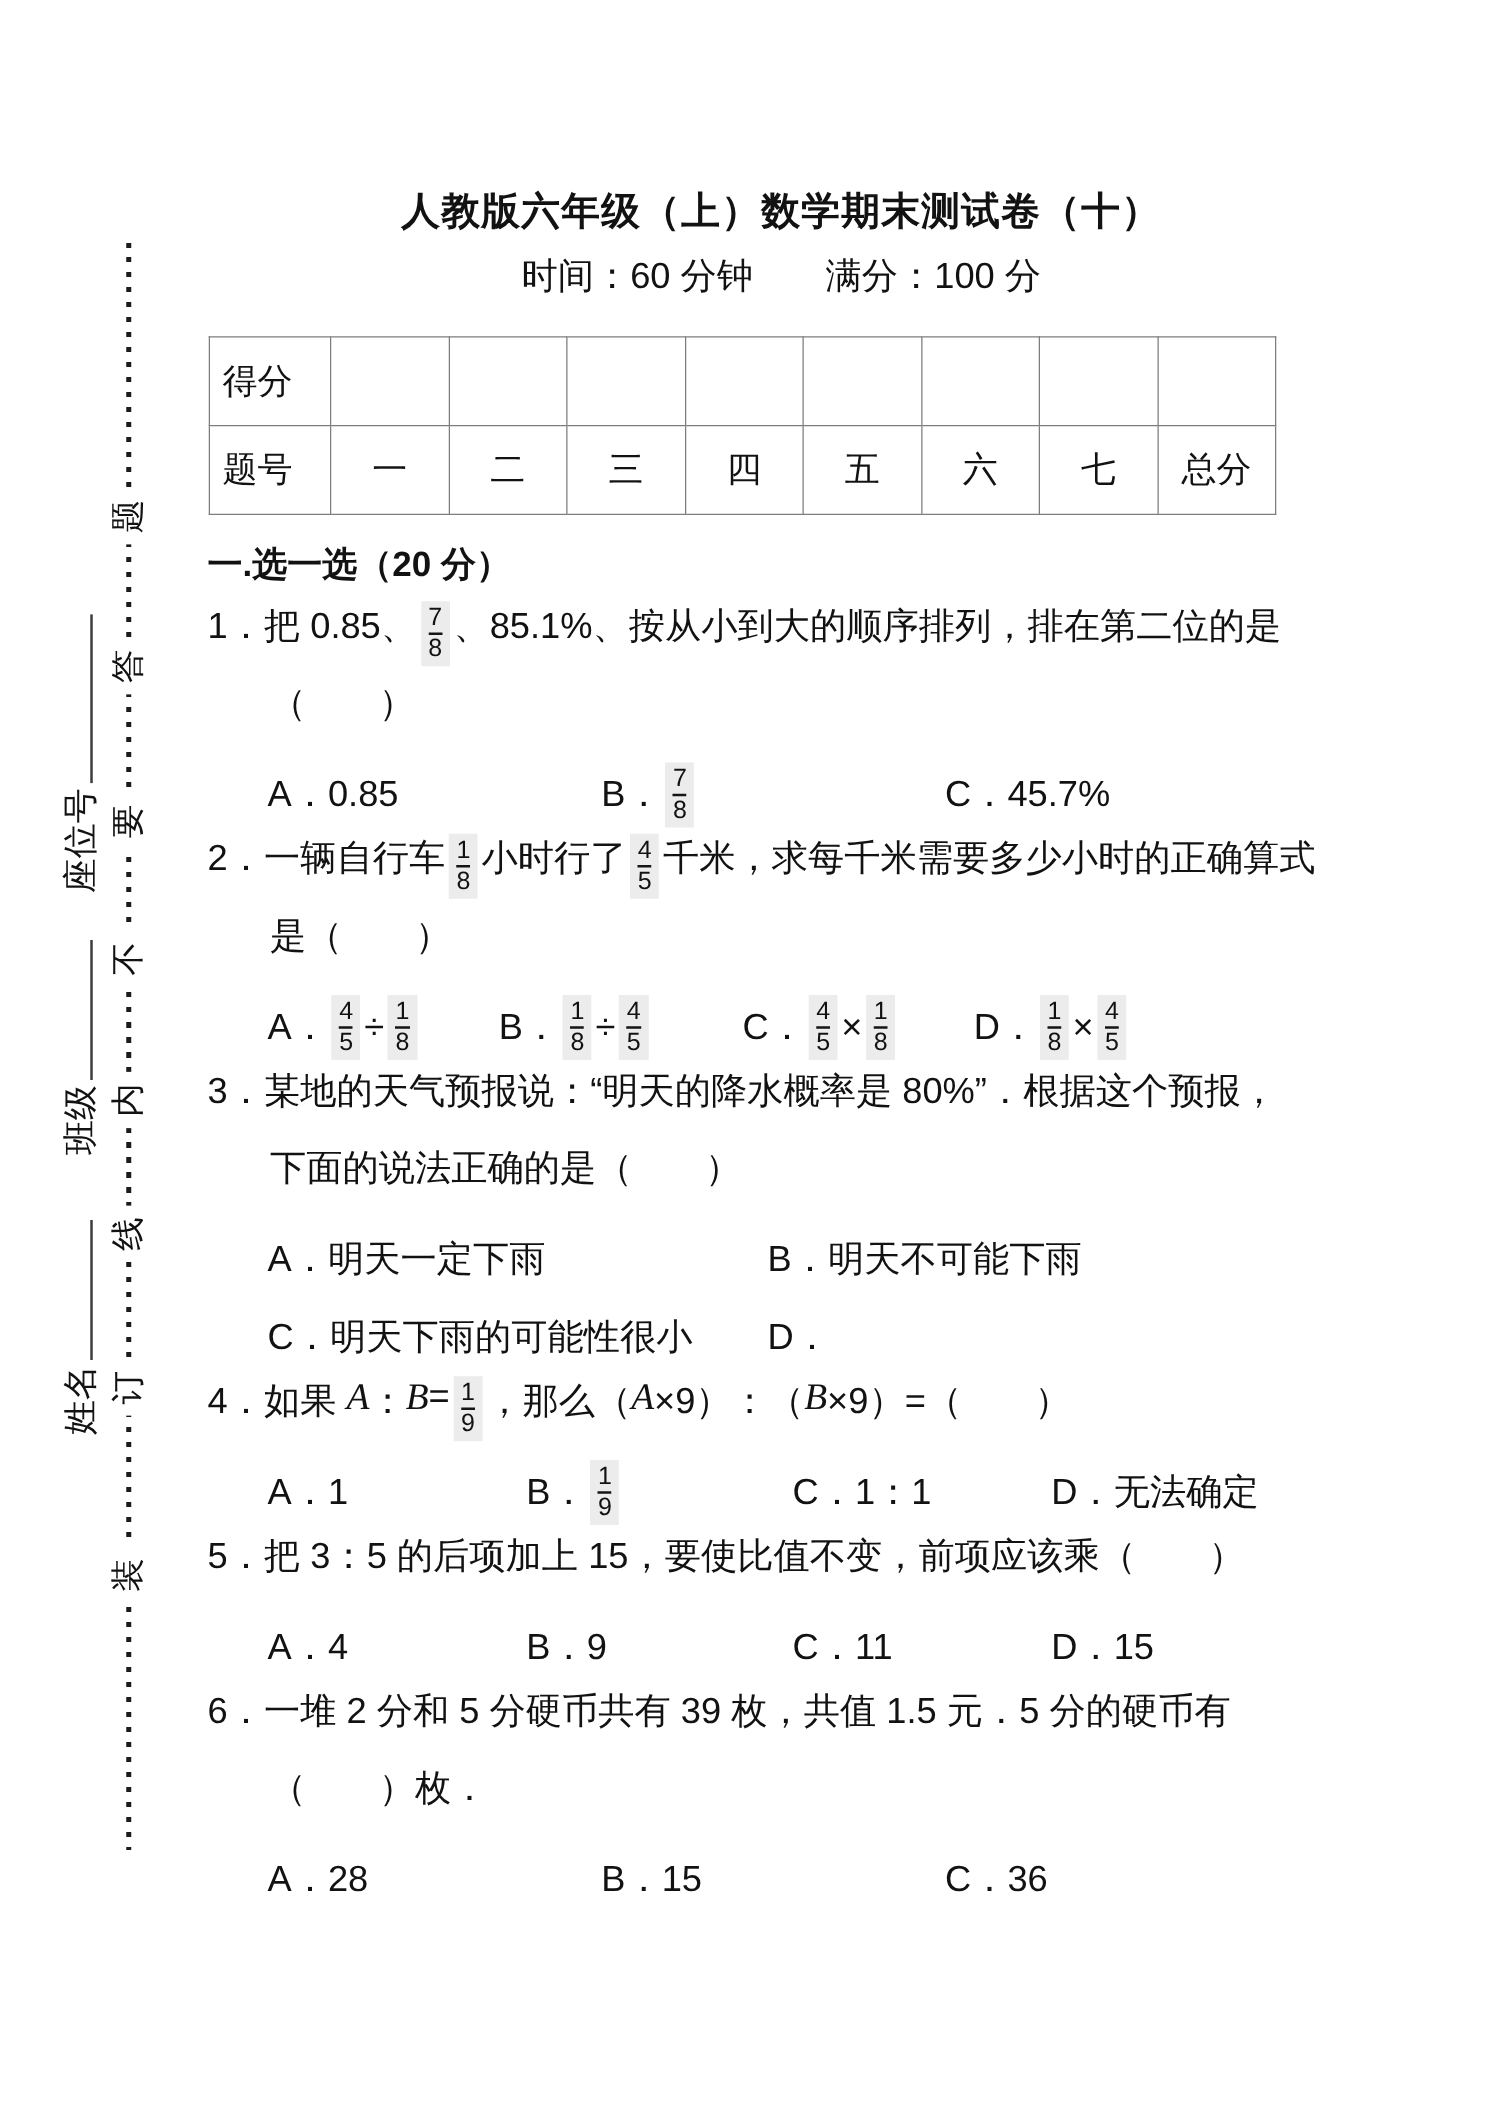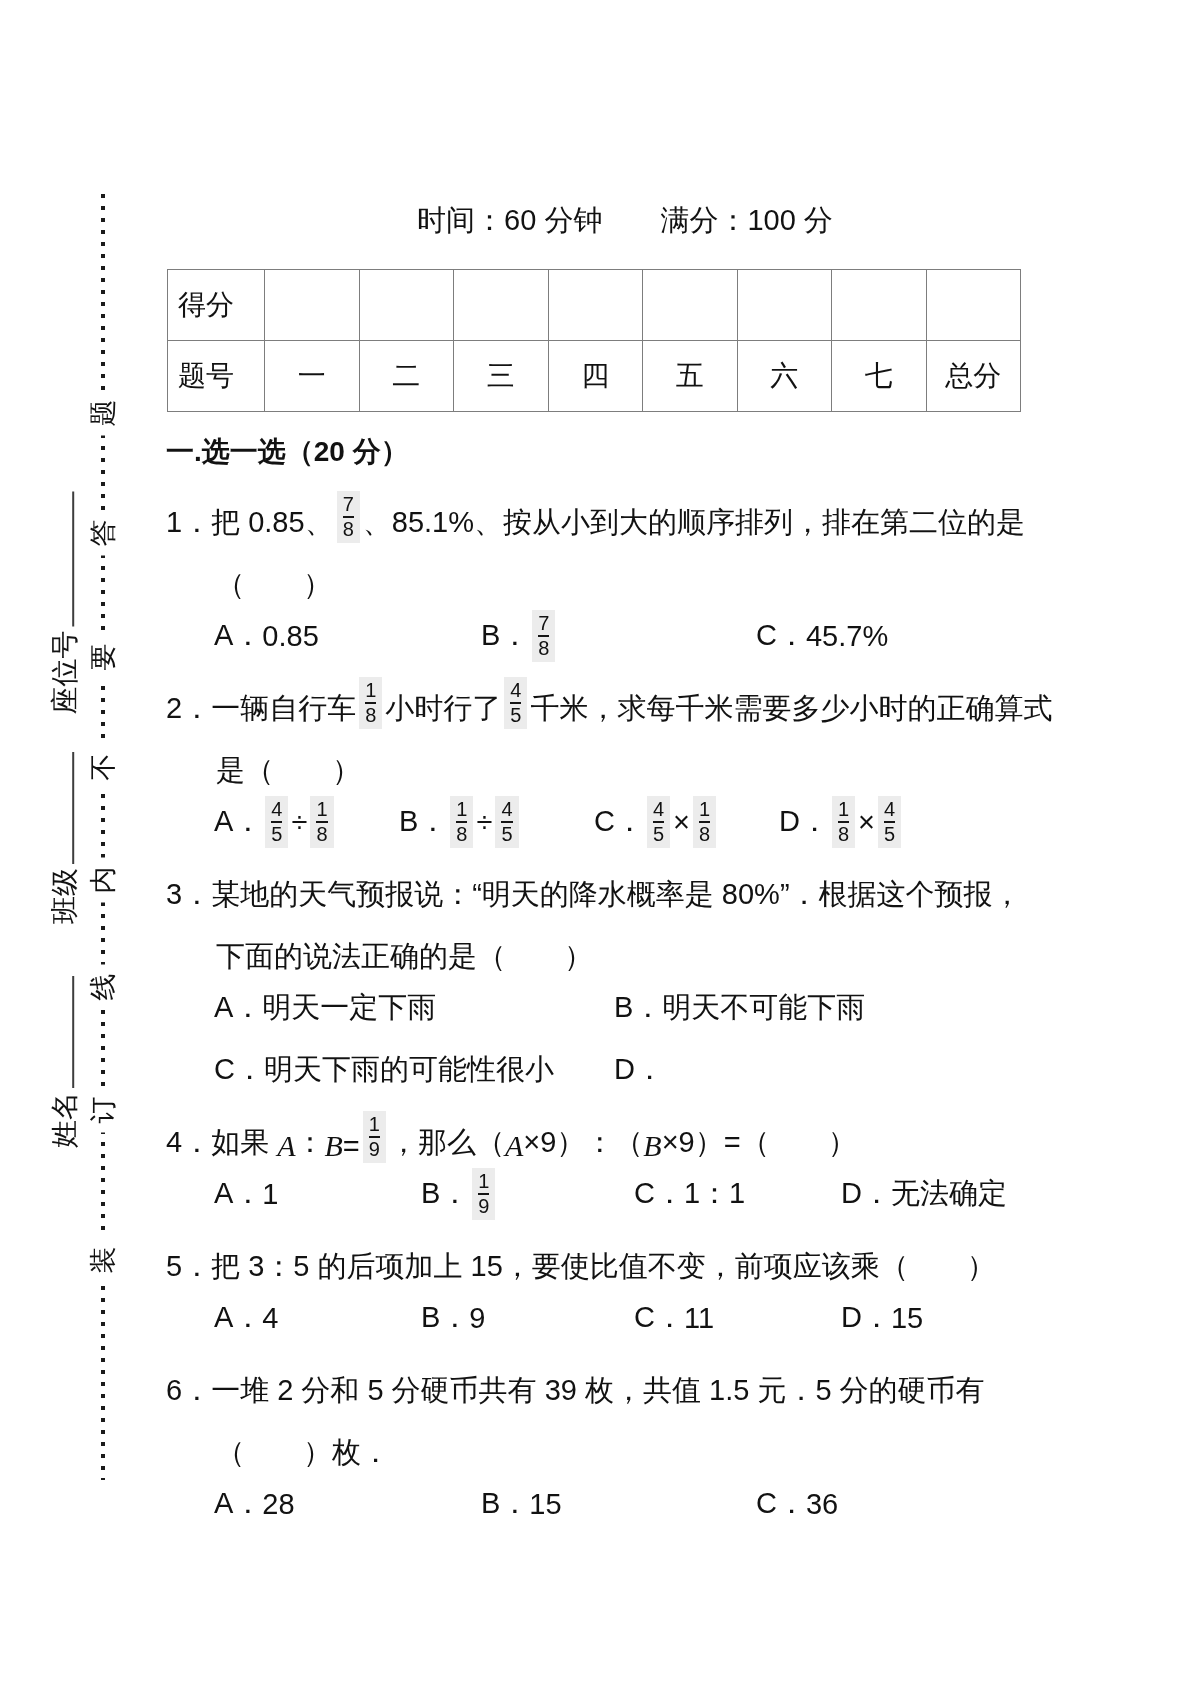--- a/index.html
+++ b/index.html
@@ -104,21 +104,21 @@
   #questions{
     position:absolute;
     left:166px; top:481px;
     width:895px;
     font-size:29px;
   }
   .q-line{
     position:relative;
     height:62px;
     display:flex;
-    align-items:flex-end;
+    align-items:flex-start;
     white-space:nowrap;
   }
   .q-line.indent-1{padding-left:50px;}
   .txt{white-space:pre;}
   .it{
     font-family:"Liberation Serif", serif;
     font-style:italic;
     font-size:30px;
   }
   .frac{
@@ -181,20 +181,21 @@
   <div class="field" id="field-seat">
     <span>座位号</span><span class="fline"></span>
   </div>
   <div class="field" id="field-class">
     <span>班级</span><span class="fline"></span>
   </div>
   <div class="field" id="field-name">
     <span>姓名</span><span class="fline"></span>
   </div>
 
+  <h1 class="page-title">人教版六年级（上）数学期末测试卷（十）</h1>
   <div class="exam-info">时间：60 分钟　　满分：100 分</div>
 
   <table id="score-table">
     <colgroup>
       <col class="c0">
         <col>
         <col>
         <col>
         <col>
         <col>

